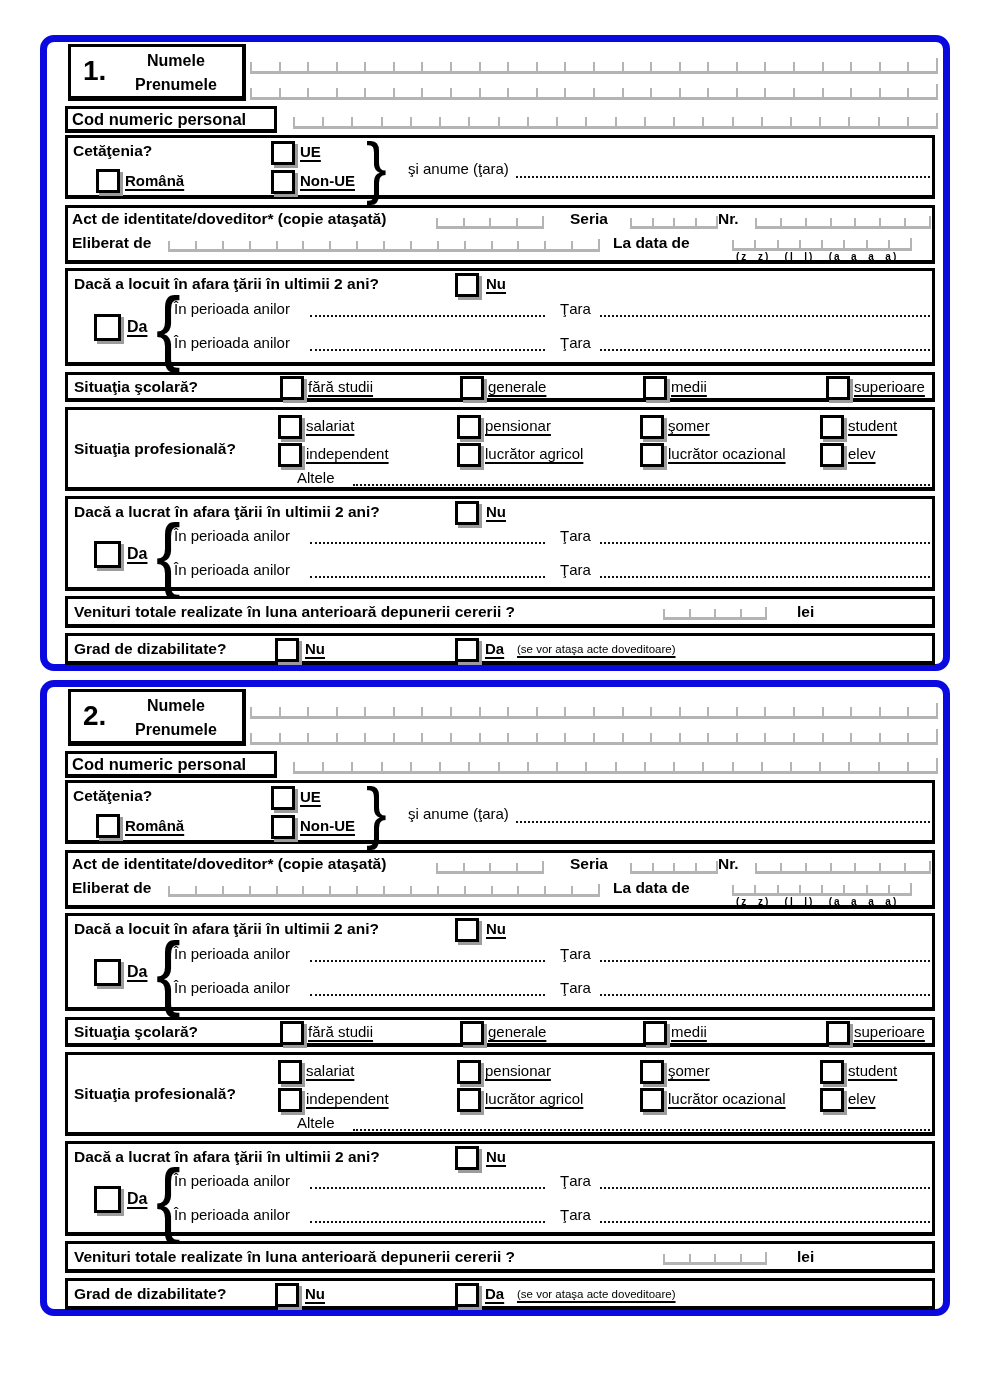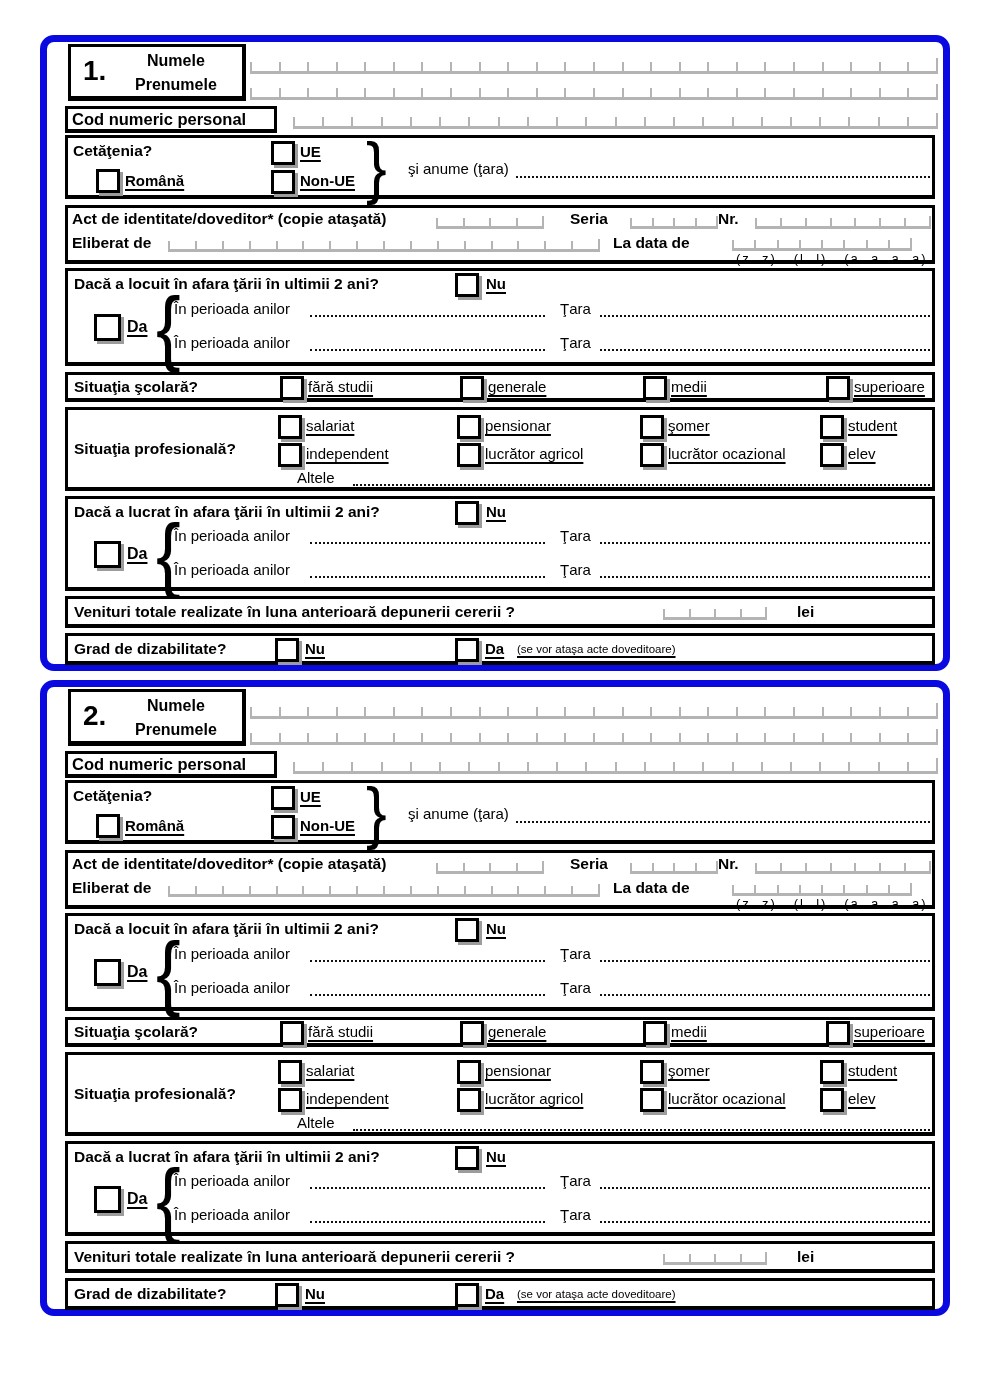--- a/index.html
+++ b/index.html
@@ -13,21 +13,21 @@
   .u{text-decoration:underline;text-decoration-thickness:2px;text-underline-offset:3px;}
   .cb{position:absolute;width:18px;height:18px;border:3px solid #000;background:#fff;box-shadow:3px 3px 0 #9c9c9c;}
   .comb{position:absolute;display:flex;align-items:flex-end;height:16px;
         border-bottom:3px solid #b4b4b4;border-right:2px solid #b4b4b4;box-sizing:border-box;}
   .comb>i{flex:1;height:9px;border-left:2px solid #b4b4b4;}
   .comb.sm{height:13px;}
   .comb.sm>i{height:8px;}
   .dots{position:absolute;height:16px;border-bottom:2px dotted #111;}
   .brace{position:absolute;font-weight:400;line-height:0.9;transform:scaleY(1.12);transform-origin:top left;}
   .secnum{position:absolute;font-size:28px;font-weight:bold;}
-  .hint{position:absolute;font-size:13px;font-weight:normal;white-space:pre;letter-spacing:2px;}
+  .hint{position:absolute;font-size:10px;font-weight:bold;white-space:pre;letter-spacing:2px;}
   .note{font-size:11.5px;}
   .q16{font-size:15.5px;}
 </style>
 </head>
 <body>
 
 <div class="page">
   <div id="sections-host">
   <section class="sec" style="top: 35px;">
     <div class="frame"></div>

